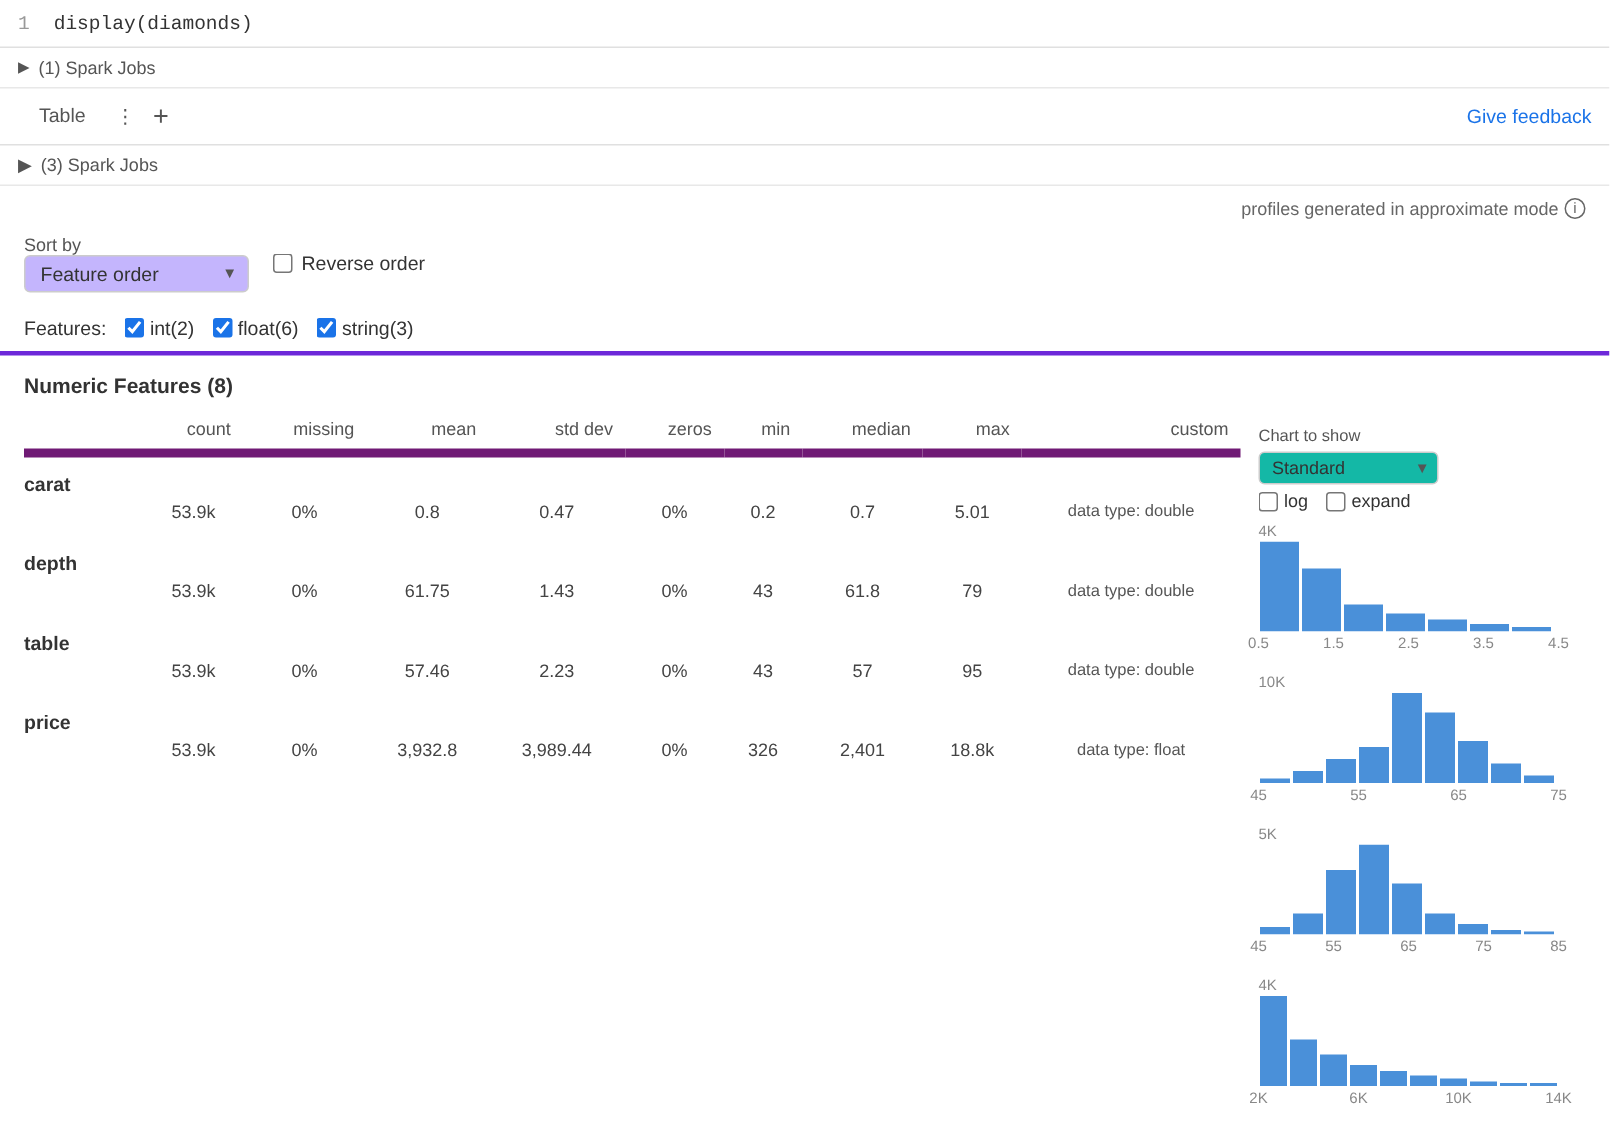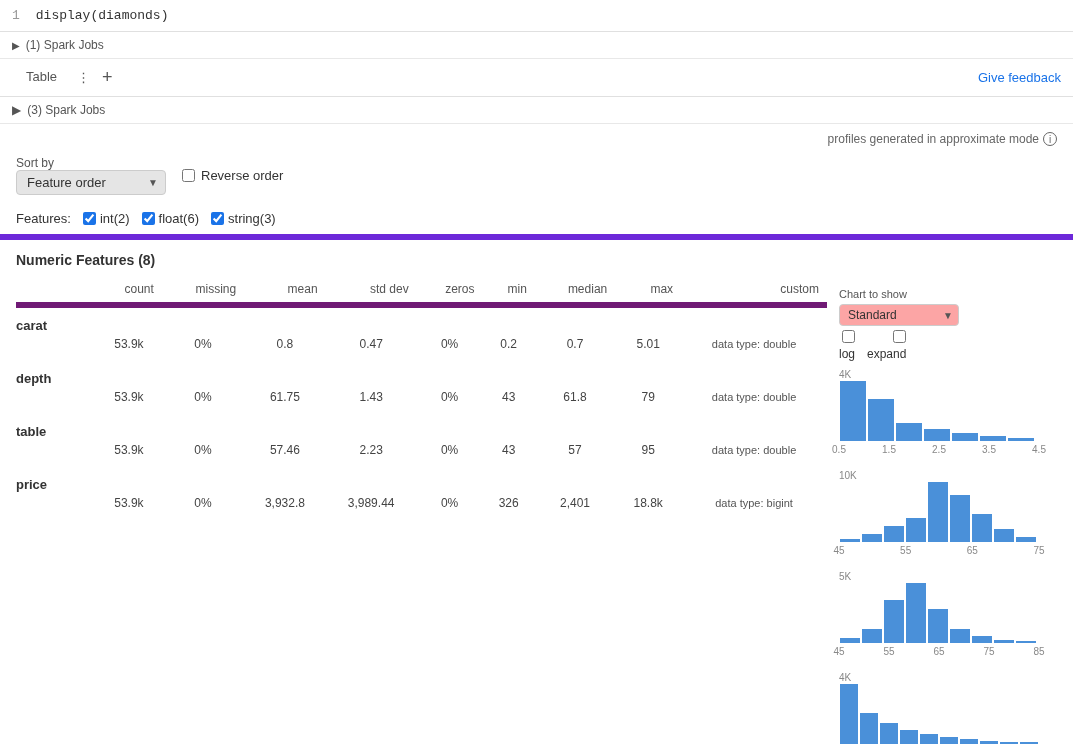--- a/index.html
+++ b/index.html
@@ -97,21 +97,21 @@
       display: inline-flex;
       align-items: center;
     }
     .sort-select {
       appearance: none;
       border: 1px solid #ccc;
       border-radius: 4px;
       padding: 4px 20px 4px 10px;
       font-size: 13px;
       color: #333;
-      background: #e5e5e5;
+      background: #c4b5fd;
       cursor: pointer;
       min-width: 150px;
     }
     .sort-select-arrow {
       position: absolute;
       right: 8px;
       pointer-events: none;
       font-size: 10px;
       color: #555;
     }
@@ -132,21 +132,21 @@
       color: #333;
       outline: none;
       background: transparent;
     }
 
     .features-row {
       display: flex;
       align-items: center;
       padding: 6px 16px 8px;
       gap: 12px;
-      border-bottom: 6px solid #6d28d9;
+      border-bottom: 3px solid #6d28d9;
       font-size: 13px;
     }
     .features-label { color: #333; font-weight: 500; }
     .feature-chip {
       display: flex;
       align-items: center;
       gap: 4px;
       cursor: pointer;
     }
     .feature-chip input[type=checkbox] { cursor: pointer; accent-color: #1a73e8; }
@@ -202,40 +202,40 @@
       align-items: center;
       margin-bottom: 4px;
     }
     .chart-select {
       appearance: none;
       border: 1px solid #ccc;
       border-radius: 4px;
       padding: 3px 24px 3px 8px;
       font-size: 12px;
       color: #333;
-      background: #fca5a5;
+      background: #14b8a6;
       cursor: pointer;
       min-width: 120px;
     }
     .chart-select-arrow {
       position: absolute;
       right: 6px;
       pointer-events: none;
       font-size: 10px;
       color: #555;
     }
     .chart-options {
       display: flex;
       align-items: center;
       gap: 12px;
       font-size: 12px;
       color: #333;
       margin-bottom: 8px;
     }
-    .chart-options label { display: flex; align-items: flex-end; gap: 4px; cursor: pointer; flex-direction: column; }
+    .chart-options label { display: flex; align-items: center; gap: 4px; cursor: pointer; }
     .chart-wrapper-inner {
       margin-bottom: 12px;
     }
 
     .sort-by-group { display: flex; flex-direction: column; }
   </style>
 </head>
 <body>
 
 <div class="code-cell">
@@ -373,21 +373,21 @@
             <tr class="data-row">
     <td></td>
     <td>53.9k</td>
     <td>0%</td>
     <td>3,932.8</td>
     <td>3,989.44</td>
     <td>0%</td>
     <td>326</td>
     <td>2,401</td>
     <td>18.8k</td>
-    <td class="custom-cell">data type: bigint</td>
+    <td class="custom-cell">data type: float</td>
   </tr>
           </tbody>
       </table>
     </div>
 
     <div style="min-width: 230px; padding-left: 12px;">
       <div style="height: 36px;"></div>
       <div class="chart-to-show-label">Chart to show</div>
       <div class="chart-select-wrapper">
         <select class="chart-select">

